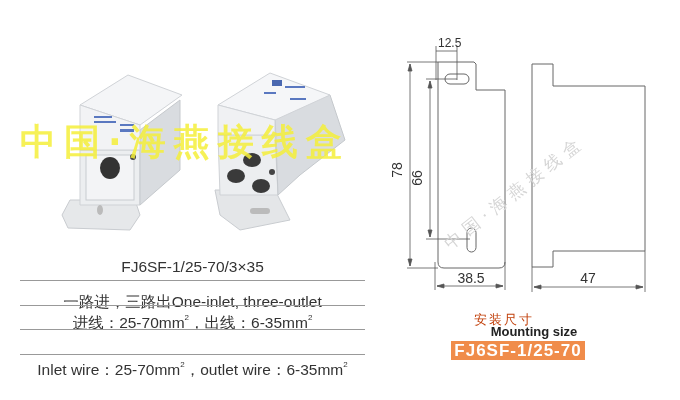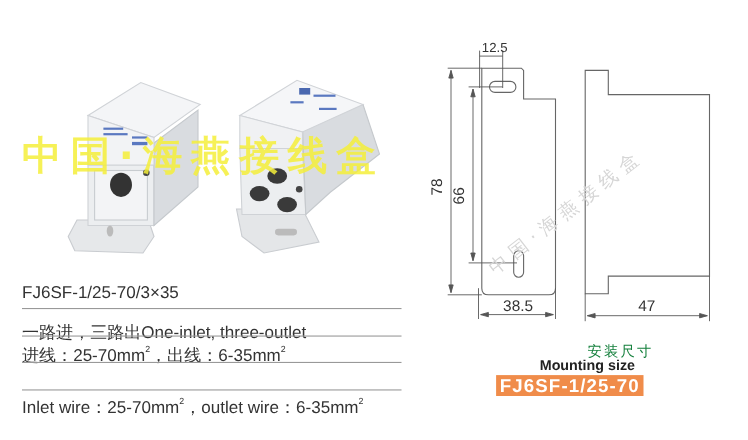--- a/index.html
+++ b/index.html
@@ -1,24 +1,24 @@
 <!DOCTYPE html>
 <html><head>
 <meta charset="utf-8">
 <style>
   html, body { margin:0; padding:0; background:#ffffff; }
   body { width:680px; height:400px; position:relative; overflow:hidden; font-family:"Liberation Sans", sans-serif; color:#222; }
   .photo { position:absolute; left:0; top:0; width:380px; height:240px; }
   .watermark { position:absolute; left:20px; top:118px; font-family:"DejaVu Sans", sans-serif; font-size:36px; font-weight:bold; color:#f5ef3a; opacity:0.85; letter-spacing:8px; white-space:nowrap; }
-  .spec { position:absolute; left:20px; width:345px; font-size:15.5px; color:#333; white-space:nowrap; }
+  .spec { position:absolute; left:20px; width:345px; font-size:15.5px; color:#333; white-space:nowrap;text-align:center; }
   .spec-line { position:absolute; left:20px; width:345px; height:1px; background:#999; }
   .spec sup { font-size:8px; vertical-align:8px; }
   .drawing { position:absolute; left:380px; top:0; width:300px; height:300px; }
   .dim { font-size:12px; fill:#333; font-family:"Liberation Sans", sans-serif; }
-  .caption-cn { position:absolute; left:474px; top:311px; width:120px; text-align:right; font-size:13px; color:#15803d; letter-spacing:2px; font-family:"DejaVu Sans", sans-serif; }
+  .caption-cn { position:absolute; left:474px; top:311px; width:120px; text-align:left; font-size:13px; color:#c2410c; letter-spacing:2px; font-family:"DejaVu Sans", sans-serif; }
   .caption-en { position:absolute; left:474px; top:324px; width:120px; text-align:center; font-size:13px; color:#222;font-weight:bold; }
   .model-badge { position:absolute; left:451px; top:341px; width:134px; height:19px; background:#f08c4a; color:#fff; font-weight:bold; font-size:17px; text-align:center; line-height:19px; letter-spacing:1px; }
 </style>
 </head>
 <body>
 
 <div class="photo">
   <svg width="380" height="240" viewBox="0 0 380 240">
 
     <g>

